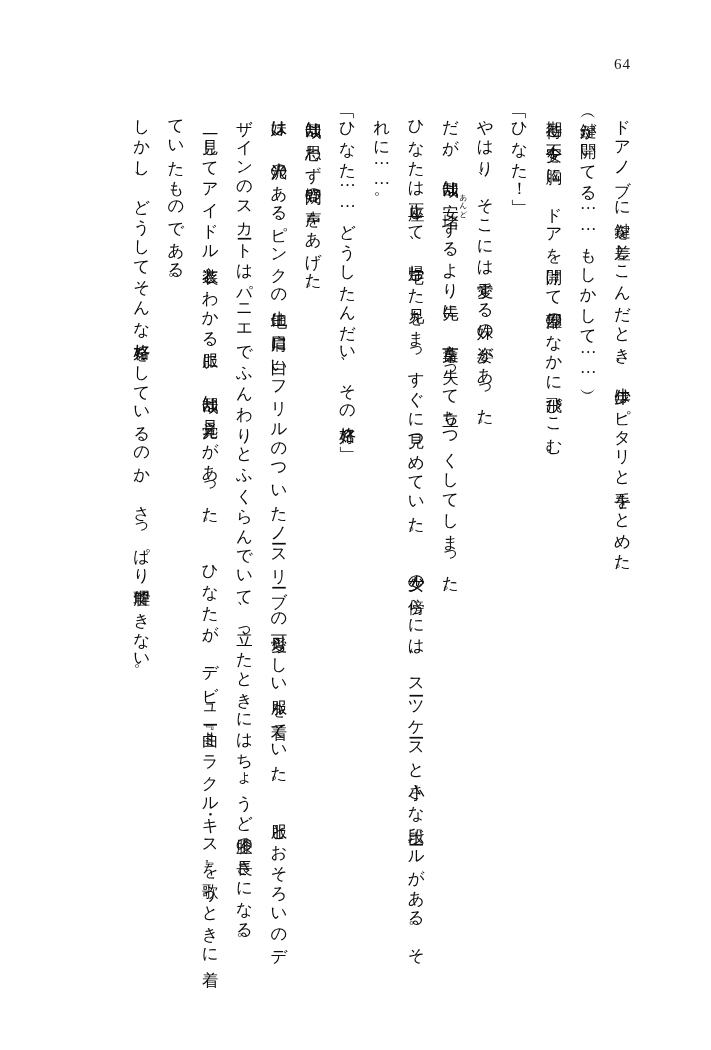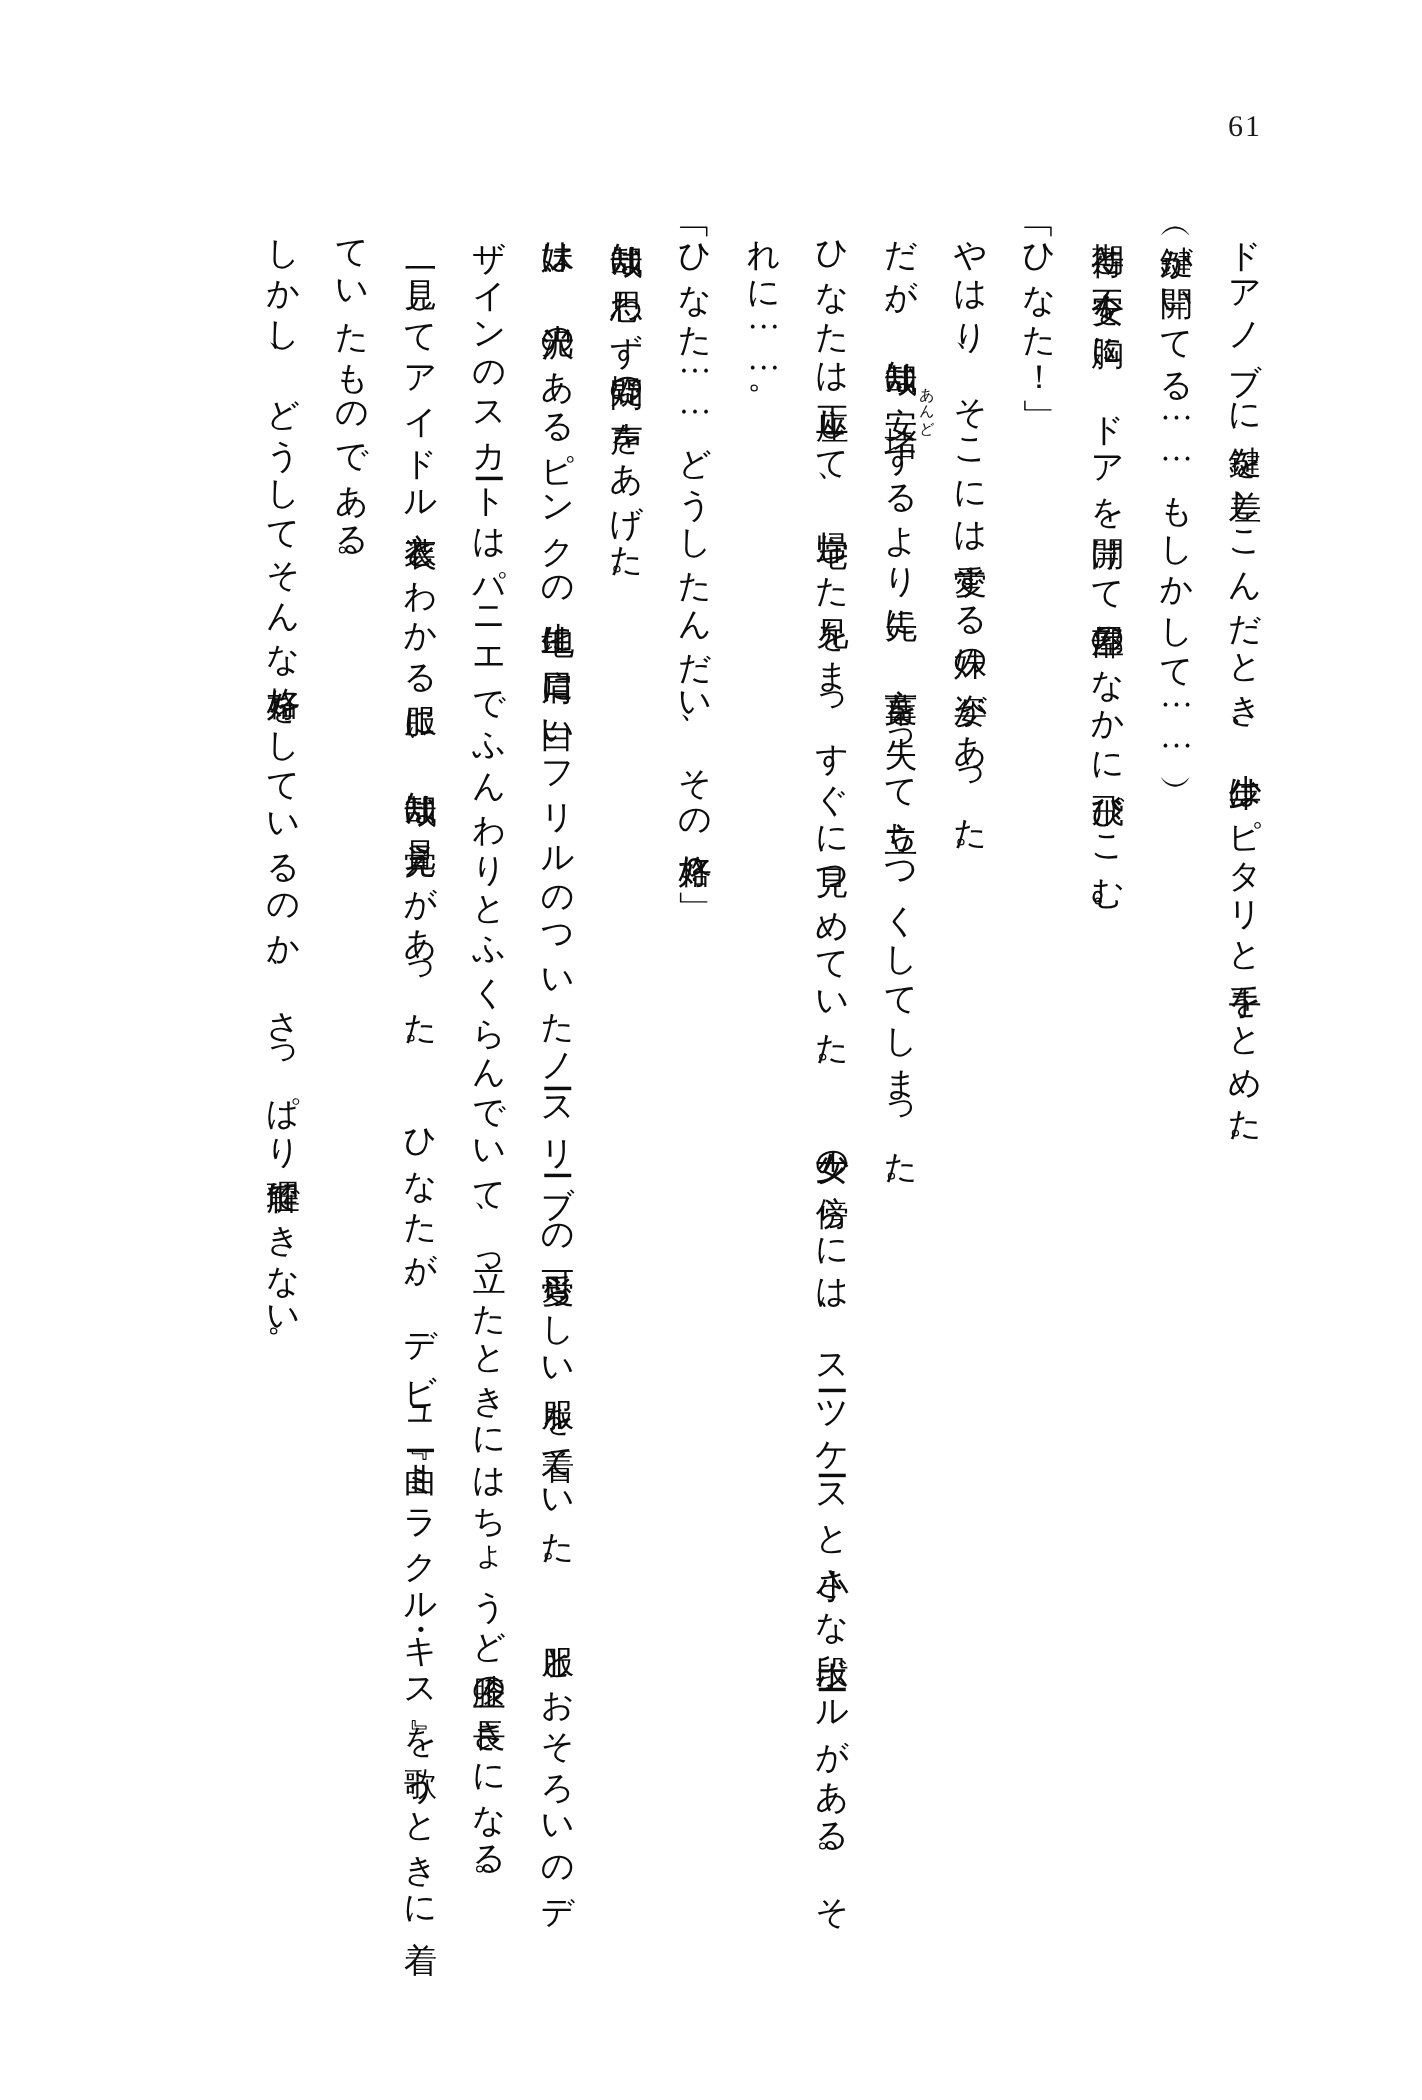--- a/index.html
+++ b/index.html
@@ -61,21 +61,21 @@
     font-size: 7.5px;
     letter-spacing: 0;
     line-height: 1;
   }
 </style>
 </head>
 <body>
 
 <div class="page">
 
-  <div class="page-number">61</div>
+  <div class="page-number">64</div>
 
   <div class="body-text">
     <p>ドアノブに鍵を差しこんだとき、少年はピタリと手をとめた。</p>
     <p>（鍵が開いてる……もしかして……）</p>
     <p>期待と不安を胸に、ドアを開けて部屋のなかに飛びこむ。</p>
     <p>「ひなた！」</p>
     <p>やはり、そこには愛する妹の姿があった。</p>
     <p><span>だが、知哉は安</span><ruby><span>堵</span><rt>あんど</rt></ruby><span>するより先に、言葉を失って立ちつくしてしまった。</span></p>
     <p>ひなたは正座して、帰宅した兄をまっすぐに見つめていた。　少女の傍らには、スーツケースと小さな段ボールがある。それに……。</p>
     <p>「ひなた……どうしたんだい、その格好？」</p>

